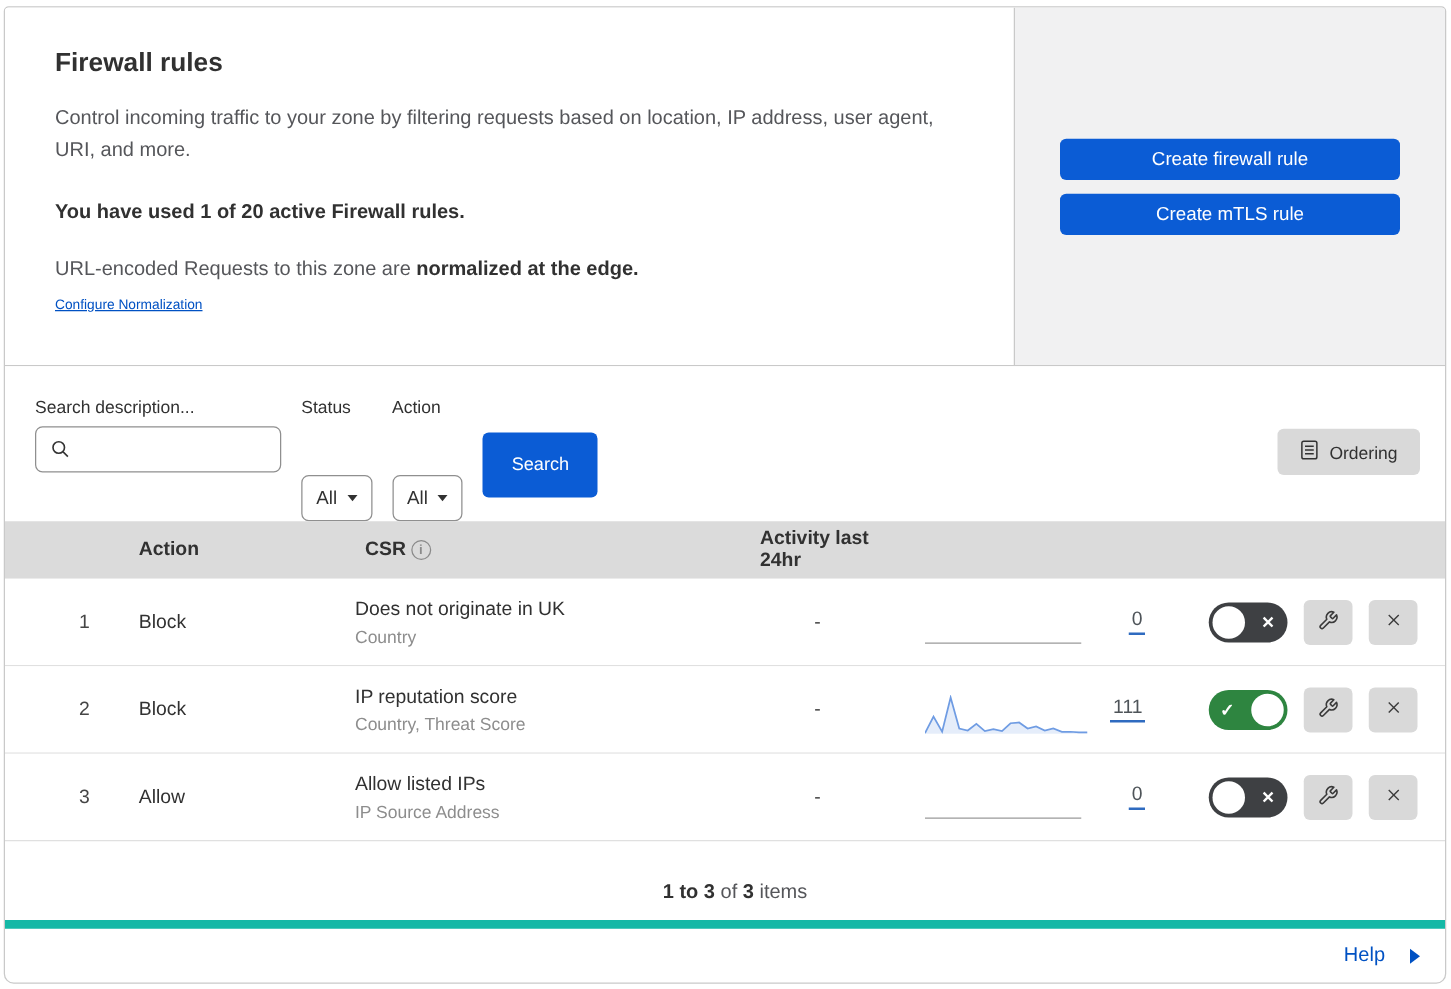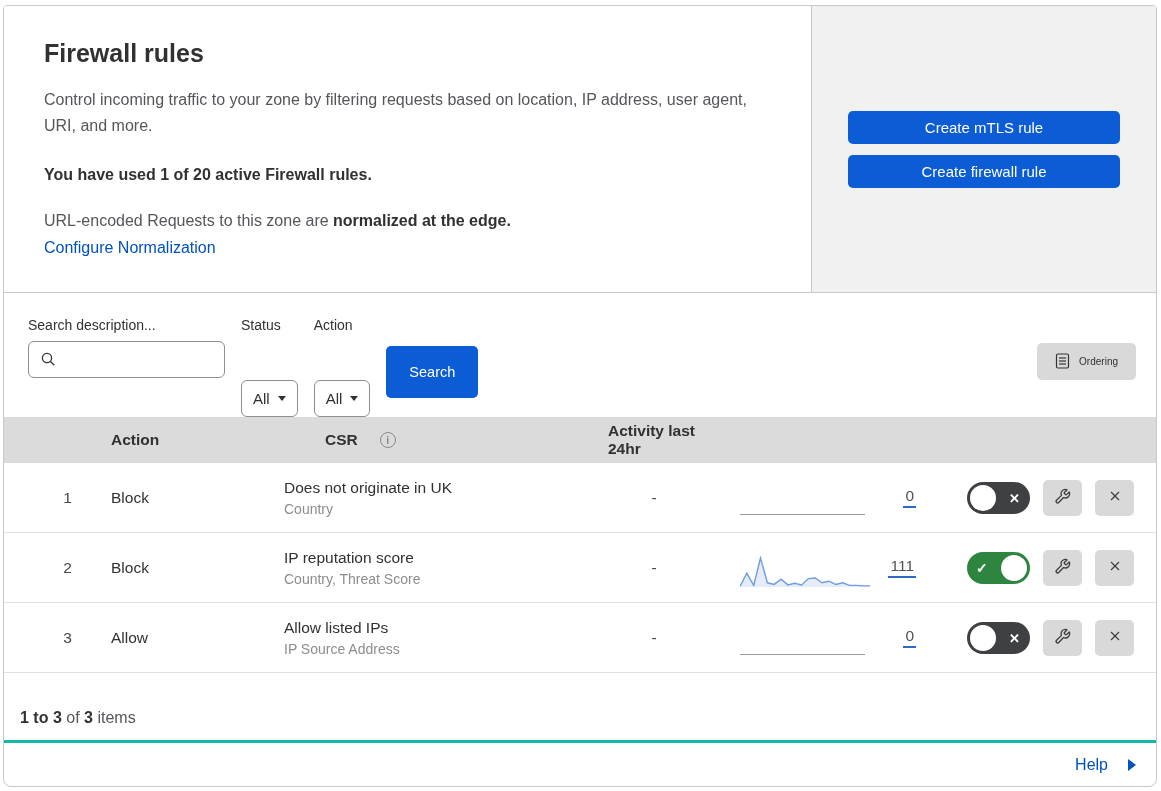--- a/index.html
+++ b/index.html
@@ -7,52 +7,52 @@
     font-family:"Liberation Sans", sans-serif; color:#313131; }
   .page { position:absolute; left:3px; top:5px; width:1154px; height:782px;
     border:1px solid #c9c9c9; border-radius:4px 4px 8px 8px; background:#fff;
     display:flex; flex-direction:column; overflow:hidden; }
 
   
   .top { display:flex; flex:0 0 287px; border-bottom:1px solid #c9c9c9; }
   .top-left { flex:1; border-right:1px solid #c9c9c9; padding:33px 40px 0; background:#fff; }
   .top-right { flex:0 0 344px; background:#f1f1f2; display:flex; flex-direction:column;
     justify-content:center; gap:11px; padding:0 36px; }
-  .page-title { font-size:25px; font-weight:600; margin:0 0 19px; color:#313131; }
+  .page-title { font-size:21px; font-weight:600; margin:0 0 19px; color:#313131; }
   .desc { font-size:16px; color:#55565a; line-height:1.62; margin:0 0 27px; max-width:735px; }
   .usage { font-size:16px; font-weight:700; color:#313131; margin:16px 0 28px; }
   .norm { font-size:16px; color:#55565a; margin:0 0 9px; }
   .norm .b { font-weight:700; color:#313131; }
-  .config-link { color:#0051c3; font-size:16px; cursor:pointer; display:inline-block;text-align:center; }
+  .config-link { color:#0051c3; font-size:11px; text-decoration:underline; cursor:pointer; display:inline-block;text-align:center; }
   .btn-primary { height:33px; background:#0b5cd5; color:#fff; font-size:15px; border:none;
     border-radius:5px; cursor:pointer; font-family:inherit; width:100%; }
 
   
   .filterbar { flex:0 0 117px; display:flex; align-items:flex-start;
     padding:24px 20px 0 24px; background:#fff; }
   .fgroup { display:flex; flex-direction:column; margin-right:16px; }
   .flabel { font-size:14px; color:#313131; margin-bottom:8px; }
   .search-box { position:relative; width:197px; }
   .search-box input { width:100%; height:37px; border:1px solid #8f8f8f; border-radius:6px;
     padding:0 10px 0 38px; font-size:15px; font-family:inherit; color:#313131; background:#fff; }
   .search-box .mag { position:absolute; left:13px; top:11px; pointer-events:none; }
   .select-box { height:37px; border:1px solid #8f8f8f; border-radius:6px; background:#fff;
     display:flex; align-items:center; gap:8px; padding:0 11px; font-size:15px; cursor:pointer;margin-top:39px; }
   .caret { width:0; height:0; border-left:4.5px solid transparent; border-right:4.5px solid transparent;
     border-top:5.5px solid #313131; }
   .search-btn { margin-top:29px; height:52px; padding:0 23px; background:#0b5cd5; color:#fff;
     border:none; border-radius:5px; font-size:14.5px; cursor:pointer; font-family:inherit; }
   .ordering-btn { margin-left:auto; margin-top:26px; height:37px; padding:0 18px; background:#d9d9d9;
-    border:none; border-radius:5px; display:flex; align-items:center; gap:9px; font-size:10px;
+    border:none; border-radius:5px; display:flex; align-items:center; gap:9px; font-size:14px;
     color:#313131; cursor:pointer; font-family:inherit; }
 
   
   .grid { display:grid; grid-template-columns:107px 173px 320px 100px 230px 1fr; align-items:center; }
   .thead { flex:0 0 46px; background:#dbdbdb; font-weight:600; font-size:15.5px; color:#313131; }
-  .th-csr { padding-left:8px; display:flex; align-items:center; gap:22px;margin-left:33px; }
+  .th-csr { padding-left:8px; display:flex; align-items:center; gap:4px; }
   .info-i { width:16px; height:16px; border:1px solid #8a8a8a; border-radius:50%; color:#8a8a8a;
     font-size:10.5px; display:inline-flex; align-items:center; justify-content:center; font-style:normal; }
   .th-activity { padding-left:4px; }
   .row { flex:0 0 70px; border-bottom:1px solid #e0e0e0; background:#fff; }
   .c-index { text-align:center; padding-left:20px; font-size:15.5px; color:#454545; }
   .c-action { font-size:15.5px; }
   .c-desc .main { font-size:15.5px; color:#313131; }
   .c-desc .sub { font-size:14px; color:#8d8d8d; margin-top:4px; }
   .c-csr { text-align:center; font-size:15.5px; color:#454545; }
   .c-activity { display:flex; align-items:center; padding:0 18px 0 36px; height:100%; }
@@ -72,21 +72,21 @@
   .tmark { position:absolute; top:50%; transform:translateY(-50%); color:#fff; font-weight:700; }
   .toggle .m-x { right:10px; font-size:13px; display:none; }
   .toggle .m-check { left:9px; font-size:14px; display:none; }
   .toggle.off .m-x { display:block; }
   .toggle.on .m-check { display:block; }
   .icon-btn { width:39px; height:36px; background:#d9d9d9; border:none; border-radius:5px;
     display:flex; align-items:center; justify-content:center; cursor:pointer; }
 
   
   .tfoot { flex:0 0 70px; display:flex; align-items:flex-end; padding:0 0 13px 16px;
-    font-size:16px; color:#55565a; border-bottom:3px solid #14b8a6; }
+    font-size:16px; color:#55565a; border-bottom:7px solid #14b8a6;justify-content:center; }
   .tfoot b { color:#313131; }
   .helpbar { flex:1; display:flex; align-items:center; justify-content:flex-end; padding-right:20px; }
   .help-link { display:flex; align-items:center; gap:20px; color:#0051c3; font-size:16px;
     text-decoration:none; cursor:pointer; }
   .help-tri { width:0; height:0; border-top:6px solid transparent; border-bottom:6px solid transparent;
     border-left:8px solid #0051c3; }
 </style>
 </head>
 <body>
 
@@ -94,22 +94,22 @@
 
   <div class="top">
     <div class="top-left">
       <h1 class="page-title">Firewall rules</h1>
       <p class="desc">Control incoming traffic to your zone by filtering requests based on location, IP address, user agent, URI, and more.</p>
       <p class="usage">You have used 1 of 20 active Firewall rules.</p>
       <p class="norm"><span>URL-encoded Requests to this zone are</span> <span class="b">normalized at the edge.</span></p>
       <a class="config-link">Configure Normalization</a>
     </div>
     <div class="top-right">
+      <button class="btn-primary">Create firewall rule</button>
       <button class="btn-primary">Create mTLS rule</button>
-      <button class="btn-primary">Create firewall rule</button>
     </div>
   </div>
 
   <div class="filterbar">
     <div class="fgroup">
       <div class="flabel">Search description...</div>
       <div class="search-box">
         <span class="mag">
           <svg width="15" height="15" viewBox="0 0 15 15">
               <circle cx="6" cy="6" r="4.6" fill="none" stroke="#333" stroke-width="1.3"></circle>

